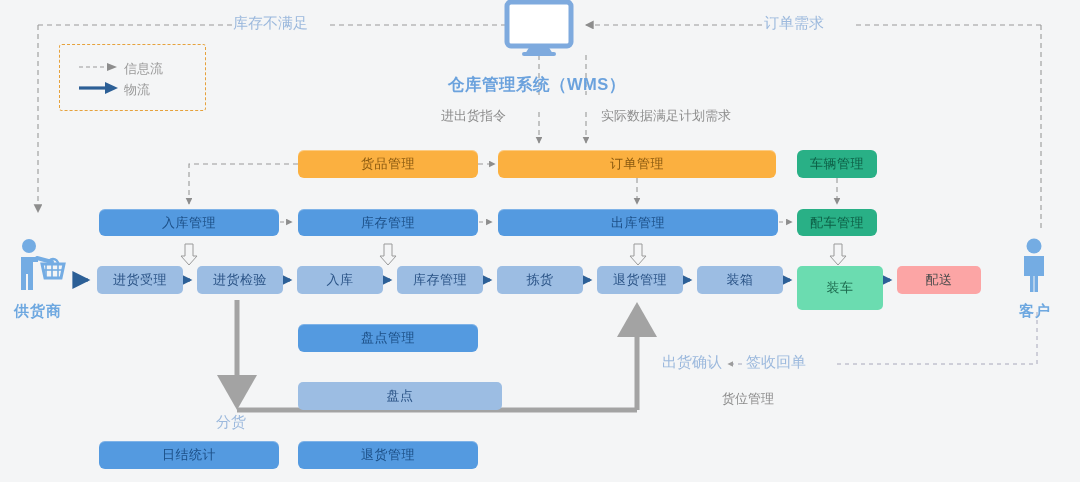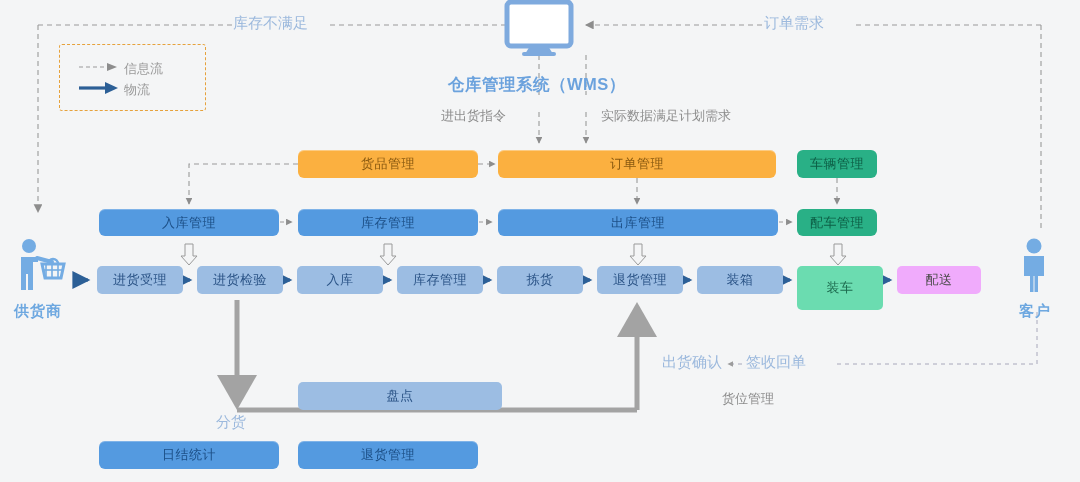--- a/index.html
+++ b/index.html
@@ -26,21 +26,21 @@
             box-shadow:inset 0 1px 0 rgba(255,255,255,.35);}
   
   .n-blue{background:#549ae0;color:#1c4f86;border-radius:6px;
           box-shadow:inset 0 1px 0 rgba(255,255,255,.25);text-align:center;}
   
   .n-lblue{background:#9cbde3;color:#2a5386;border-radius:5px;}
   
   .n-green{background:#29b086;color:#0d5f46;border-radius:6px;}
   .n-mint{background:#6bdcb0;color:#1d6a4e;border-radius:5px;}
   
-  .n-gray{background:#f0abfc;color:#4d4d4d;border-radius:5px;}
+  .n-gray{background:#fca5a5;color:#4d4d4d;border-radius:5px;}
 
   .label{
     position:absolute;
     font-size:13.5px;
     white-space:nowrap;
     color:#8c8c8c;
   }
   .lbl-blue{color:#9cb9dd;font-size:15px;}
   .lbl-actor{color:#6ea8e0;font-size:15px;font-weight:bold;letter-spacing:1px;}
 
@@ -230,17 +230,18 @@
   <div class="node n-lblue" style="left:97px;top:266px;width:86px;height:28px;">进货受理</div>
   <div class="node n-lblue" style="left:197px;top:266px;width:86px;height:28px;">进货检验</div>
   <div class="node n-lblue" style="left:297px;top:266px;width:86px;height:28px;">入库</div>
   <div class="node n-lblue" style="left:397px;top:266px;width:86px;height:28px;">库存管理</div>
   <div class="node n-lblue" style="left:497px;top:266px;width:86px;height:28px;">拣货</div>
   <div class="node n-lblue" style="left:597px;top:266px;width:86px;height:28px;">退货管理</div>
   <div class="node n-lblue" style="left:697px;top:266px;width:86px;height:28px;">装箱</div>
   <div class="node n-mint" style="left:797px;top:266px;width:86px;height:44px;">装车</div>
   <div class="node n-gray" style="left:897px;top:266px;width:84px;height:28px;">配送</div>
 
+  <div class="node n-blue" style="left:298px;top:324px;width:180px;height:28px;">盘点管理</div>
   <div class="node n-lblue" style="left:298px;top:382px;width:204px;height:28px;text-align:right;">盘点</div>
   <div class="node n-blue" style="left:99px;top:441px;width:180px;height:28px;">日结统计</div>
   <div class="node n-blue" style="left:298px;top:441px;width:180px;height:28px;">退货管理</div>
 
 </div>
 
 </body></html>

